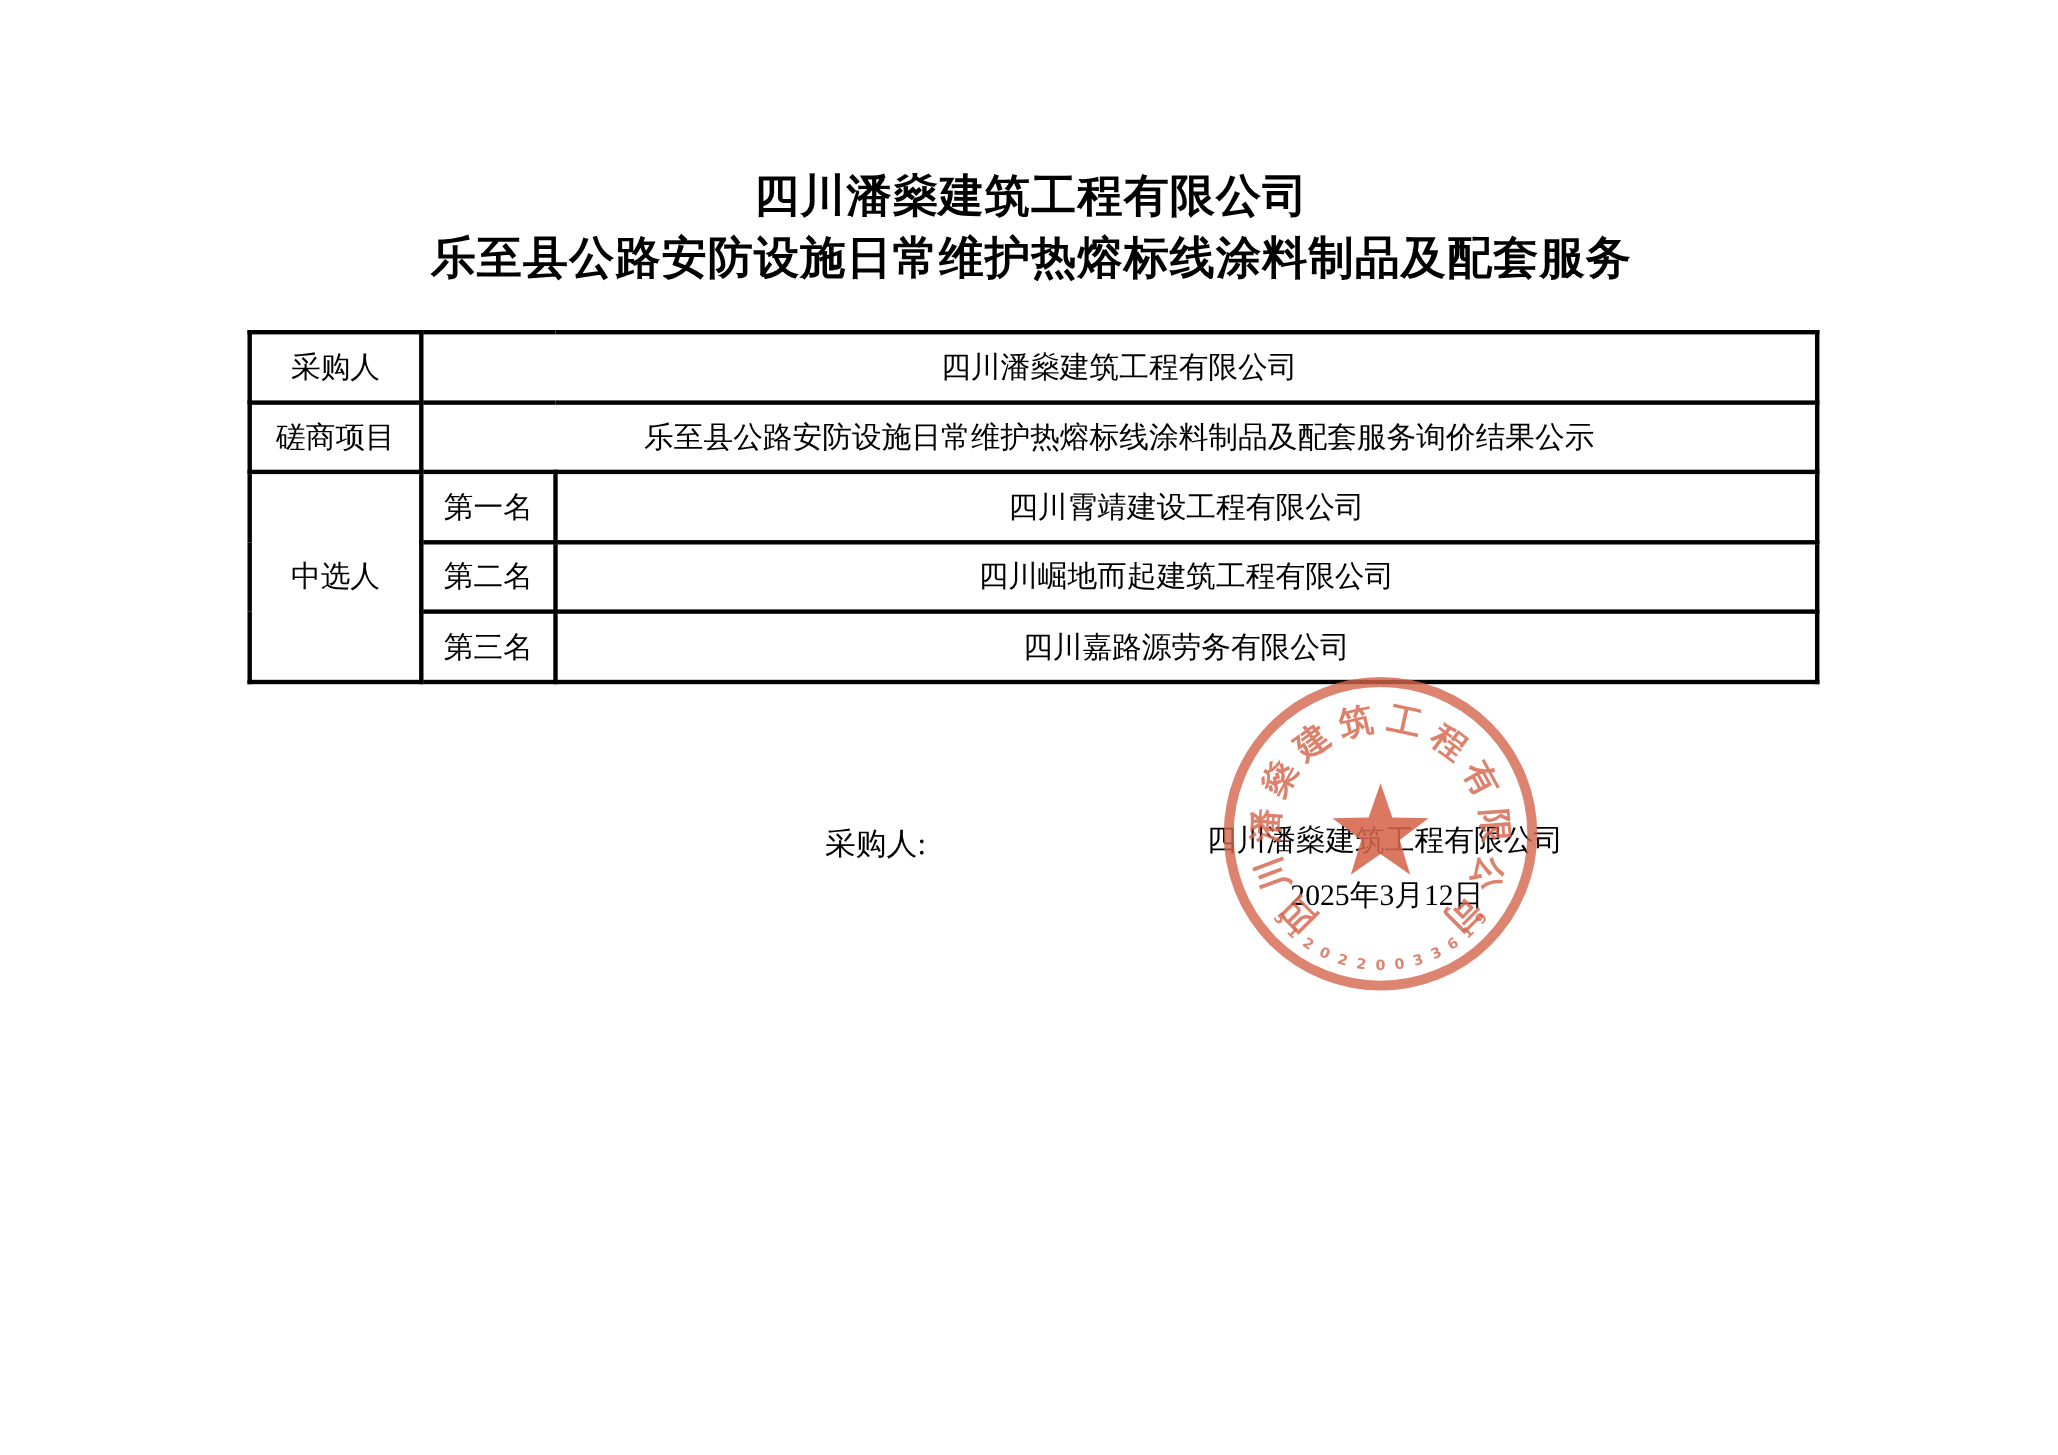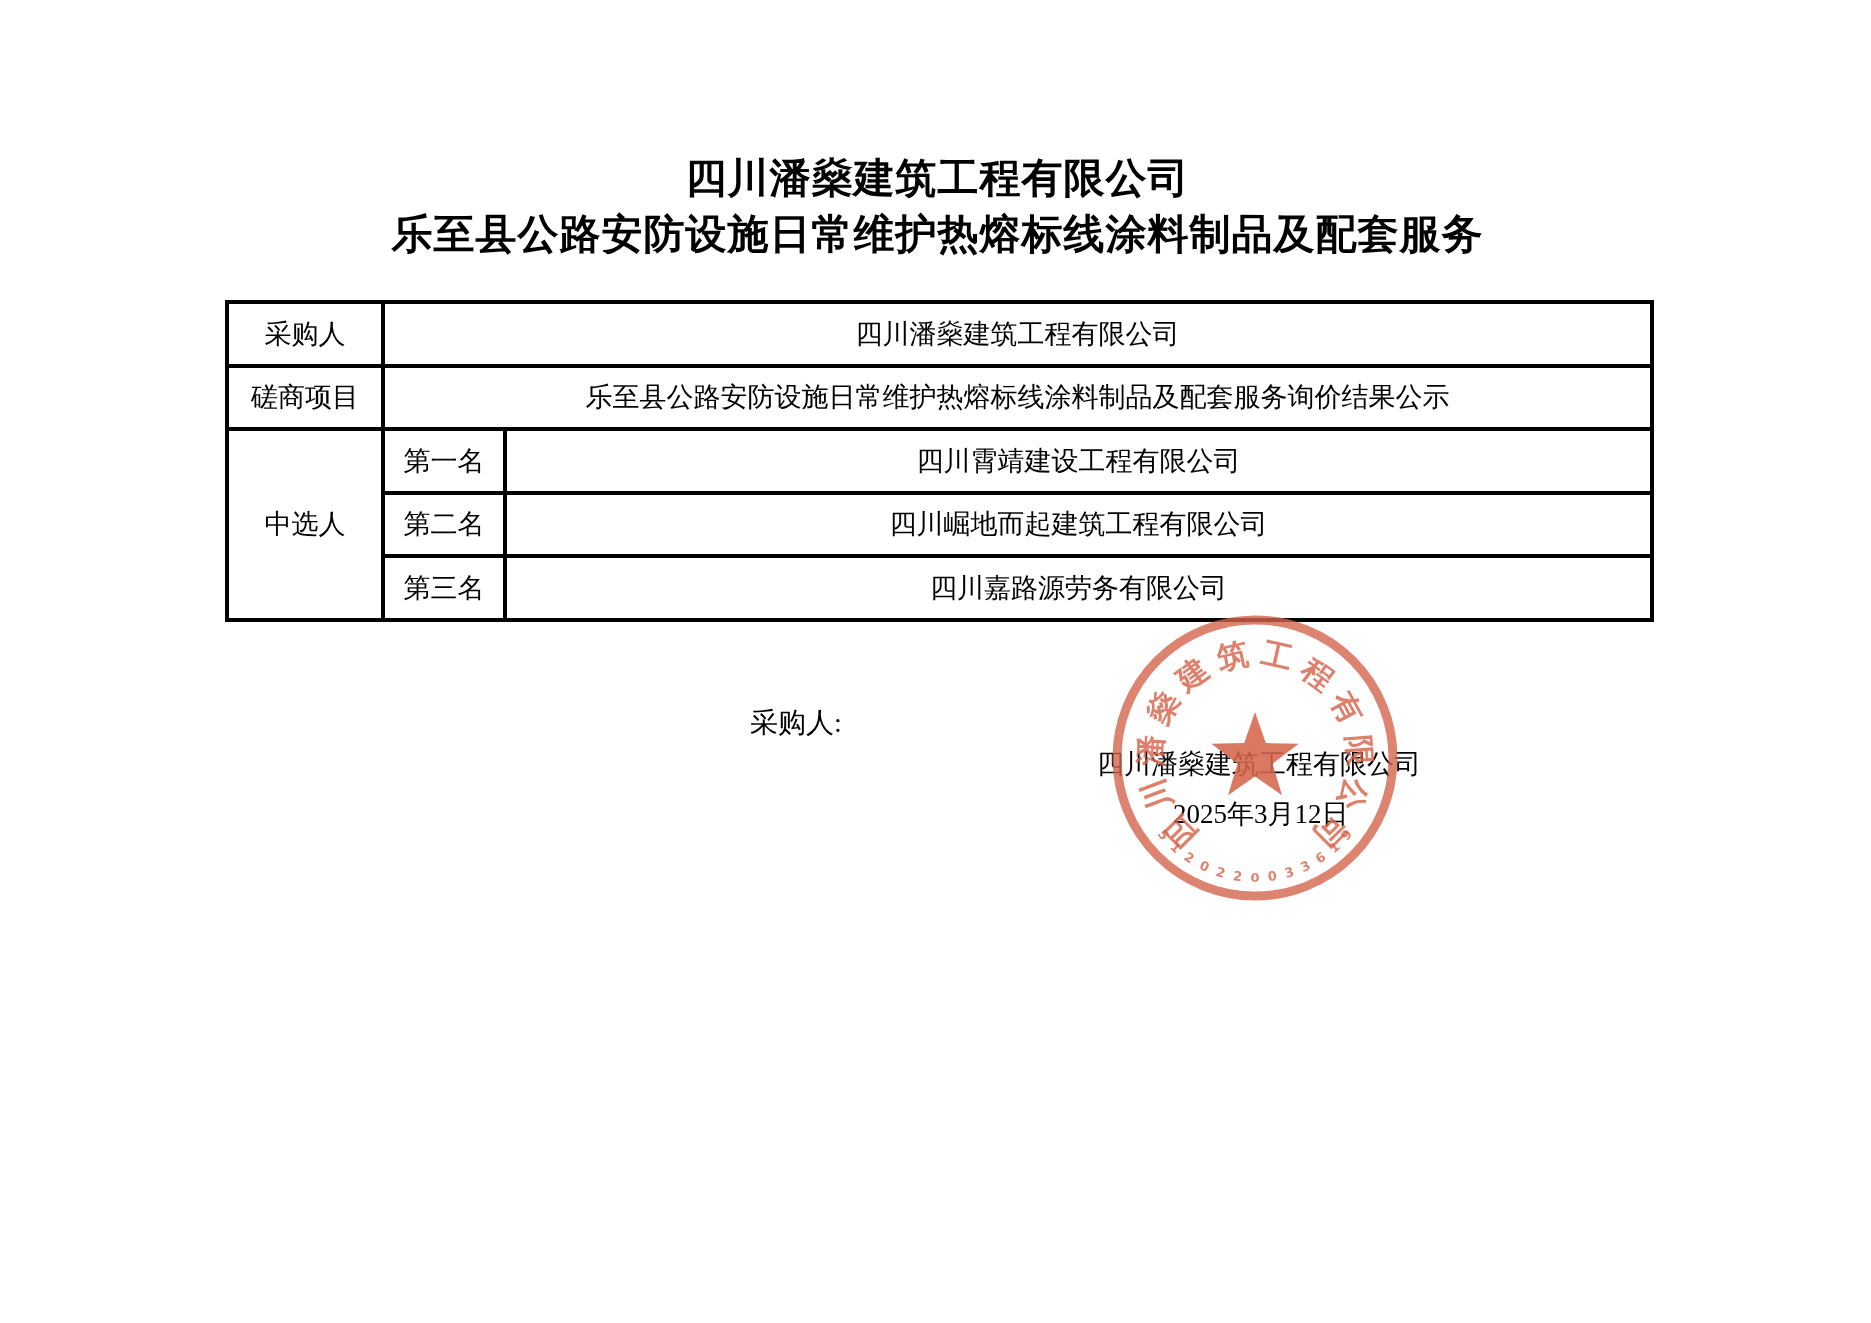--- a/index.html
+++ b/index.html
@@ -21,21 +21,21 @@
     border-collapse:collapse;table-layout:fixed;
   }
   table.result td{
     border:4px solid #000;
     text-align:center;vertical-align:middle;
     font-size:27px;line-height:1.2;
     padding:0 6px;overflow:hidden;white-space:nowrap;
   }
 
   
-  .sign-label{position:absolute;left:525px;top:704px;font-size:28px;white-space:nowrap;z-index:1;}
+  .sign-label{position:absolute;left:525px;top:748px;font-size:28px;white-space:nowrap;z-index:1;}
   .sign-company{position:absolute;left:872px;top:746px;font-size:27px;white-space:nowrap;z-index:1;}
   .sign-date{position:absolute;left:948px;top:796px;font-size:27px;white-space:nowrap;z-index:1;}
 
   
   .stamp{position:absolute;left:884px;top:612px;width:292px;height:292px;z-index:2;}
   .stamp circle{fill:none;stroke:#d5654c;stroke-width:9;stroke-opacity:.8;}
   .stamp .arc-chars text{
     font-size:31px;font-weight:600;fill:#d5654c;fill-opacity:.82;
     font-family:"Liberation Serif","DejaVu Serif",serif;
   }

